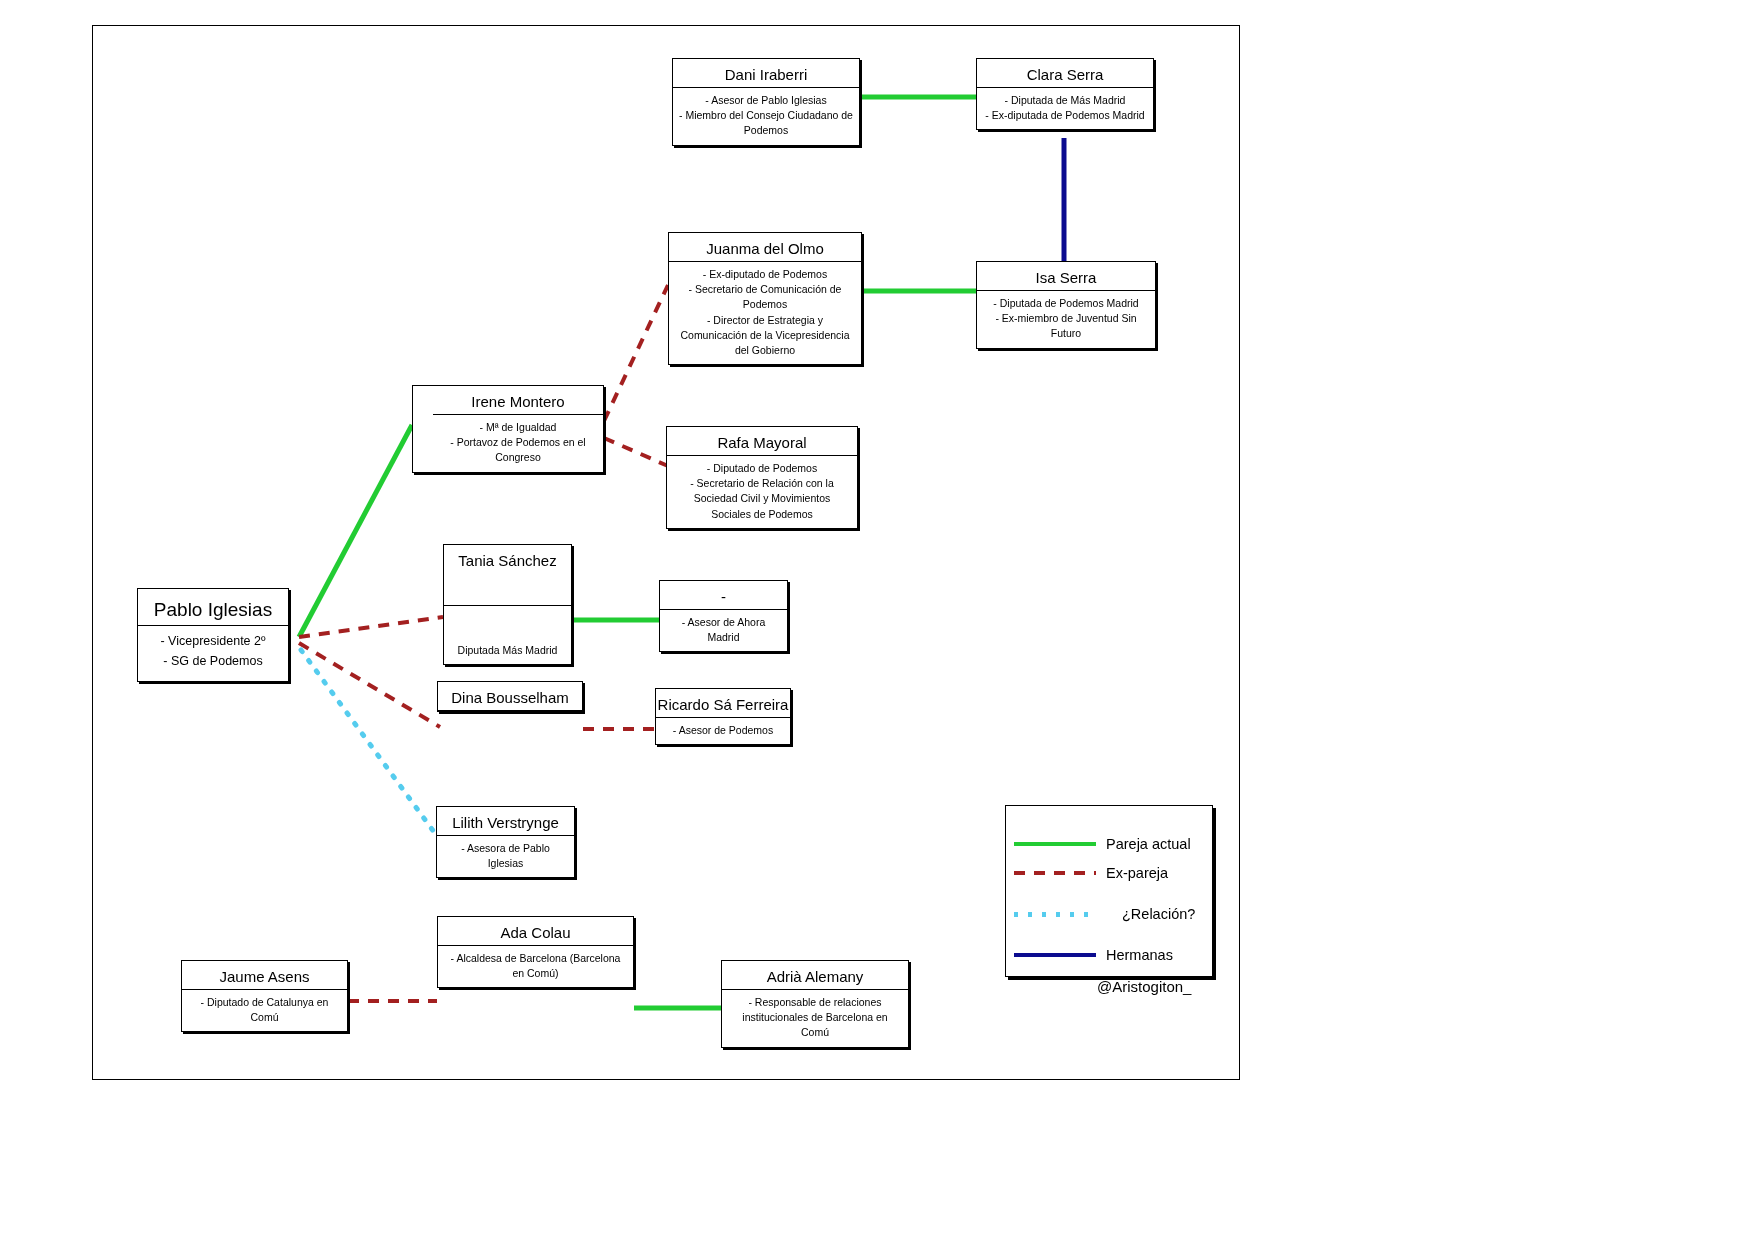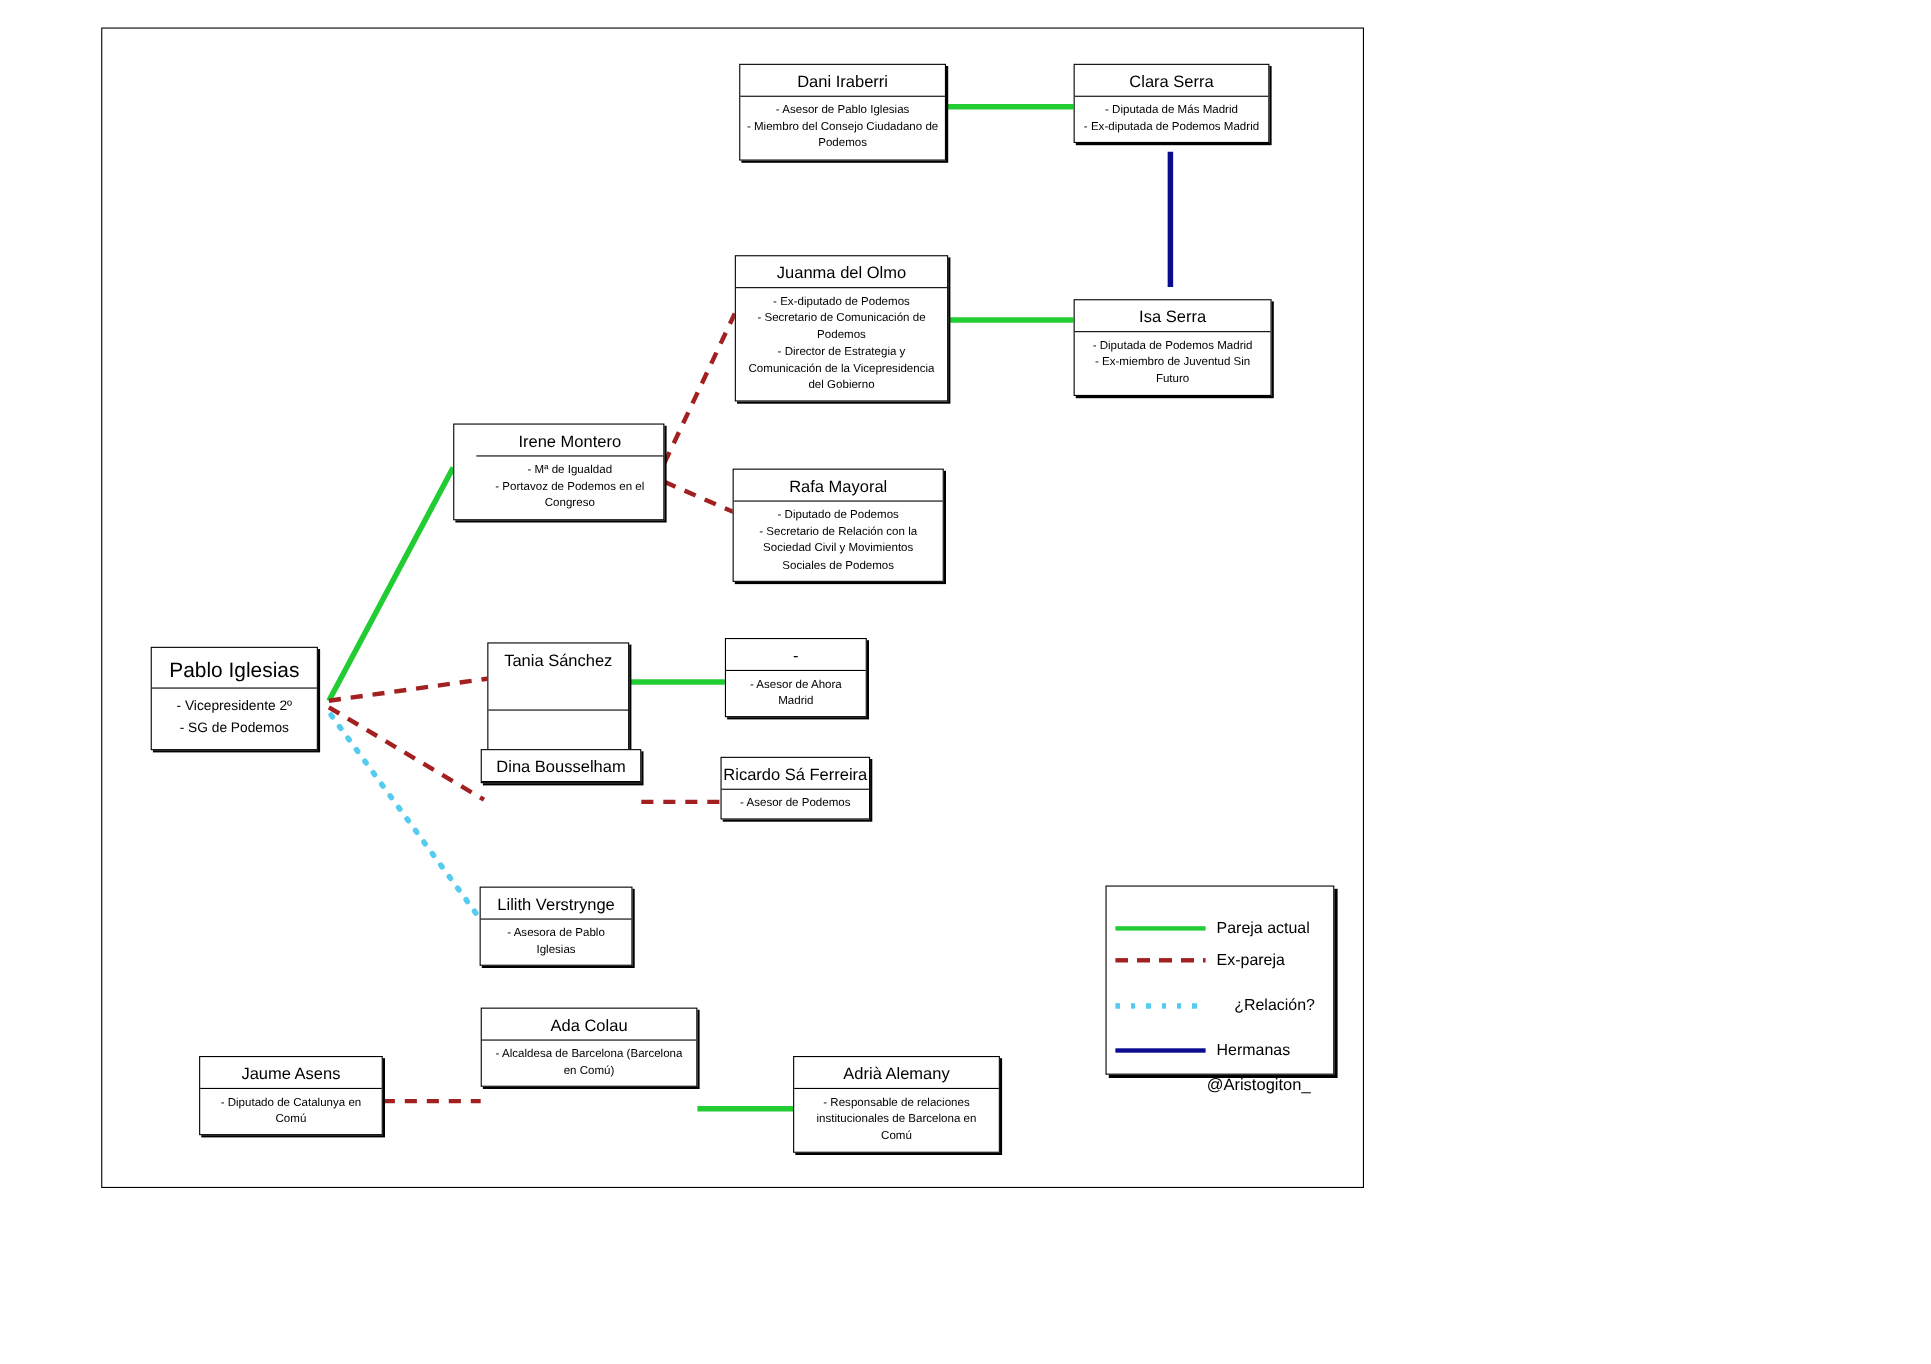--- a/index.html
+++ b/index.html
@@ -88,21 +88,21 @@
   <div class="node" style="left:668px;top:232px;width:194px;">
     <div class="title">Juanma del Olmo</div>
     <div class="rule"></div>
     <div class="lines">
       <div>- Ex-diputado de Podemos</div>
       <div>- Secretario de Comunicación de Podemos</div>
       <div>- Director de Estrategia y Comunicación de la Vicepresidencia del Gobierno</div>
     </div>
   </div>
 
-  <div class="node" style="left:976px;top:272px;width:180px;">
+  <div class="node" style="left:976px;top:261px;width:180px;">
     <div class="title">Isa Serra</div>
     <div class="rule"></div>
     <div class="lines">
       <div>- Diputada de Podemos Madrid</div>
       <div>- Ex-miembro de Juventud Sin Futuro</div>
     </div>
   </div>
 
   <div class="node" style="left:412px;top:385px;width:192px;padding-left:20px;">
     <div class="title">Irene Montero</div>
@@ -115,21 +115,21 @@
 
   <div class="node" style="left:666px;top:426px;width:192px;">
     <div class="title">Rafa Mayoral</div>
     <div class="rule"></div>
     <div class="lines">
       <div>- Diputado de Podemos</div>
       <div>- Secretario de Relación con la Sociedad Civil y Movimientos Sociales de Podemos</div>
     </div>
   </div>
 
-  <div class="node" style="left:443px;top:584px;width:129px;gap:32px;">
+  <div class="node" style="left:443px;top:544px;width:129px;gap:32px;">
     <div class="title">Tania Sánchez</div>
     <div class="rule"></div>
     <div class="lines">
       <div>Diputada Más Madrid</div>
     </div>
   </div>
 
   <div class="node" style="left:659px;top:580px;width:129px;">
     <div class="title">-</div>
     <div class="rule"></div>

